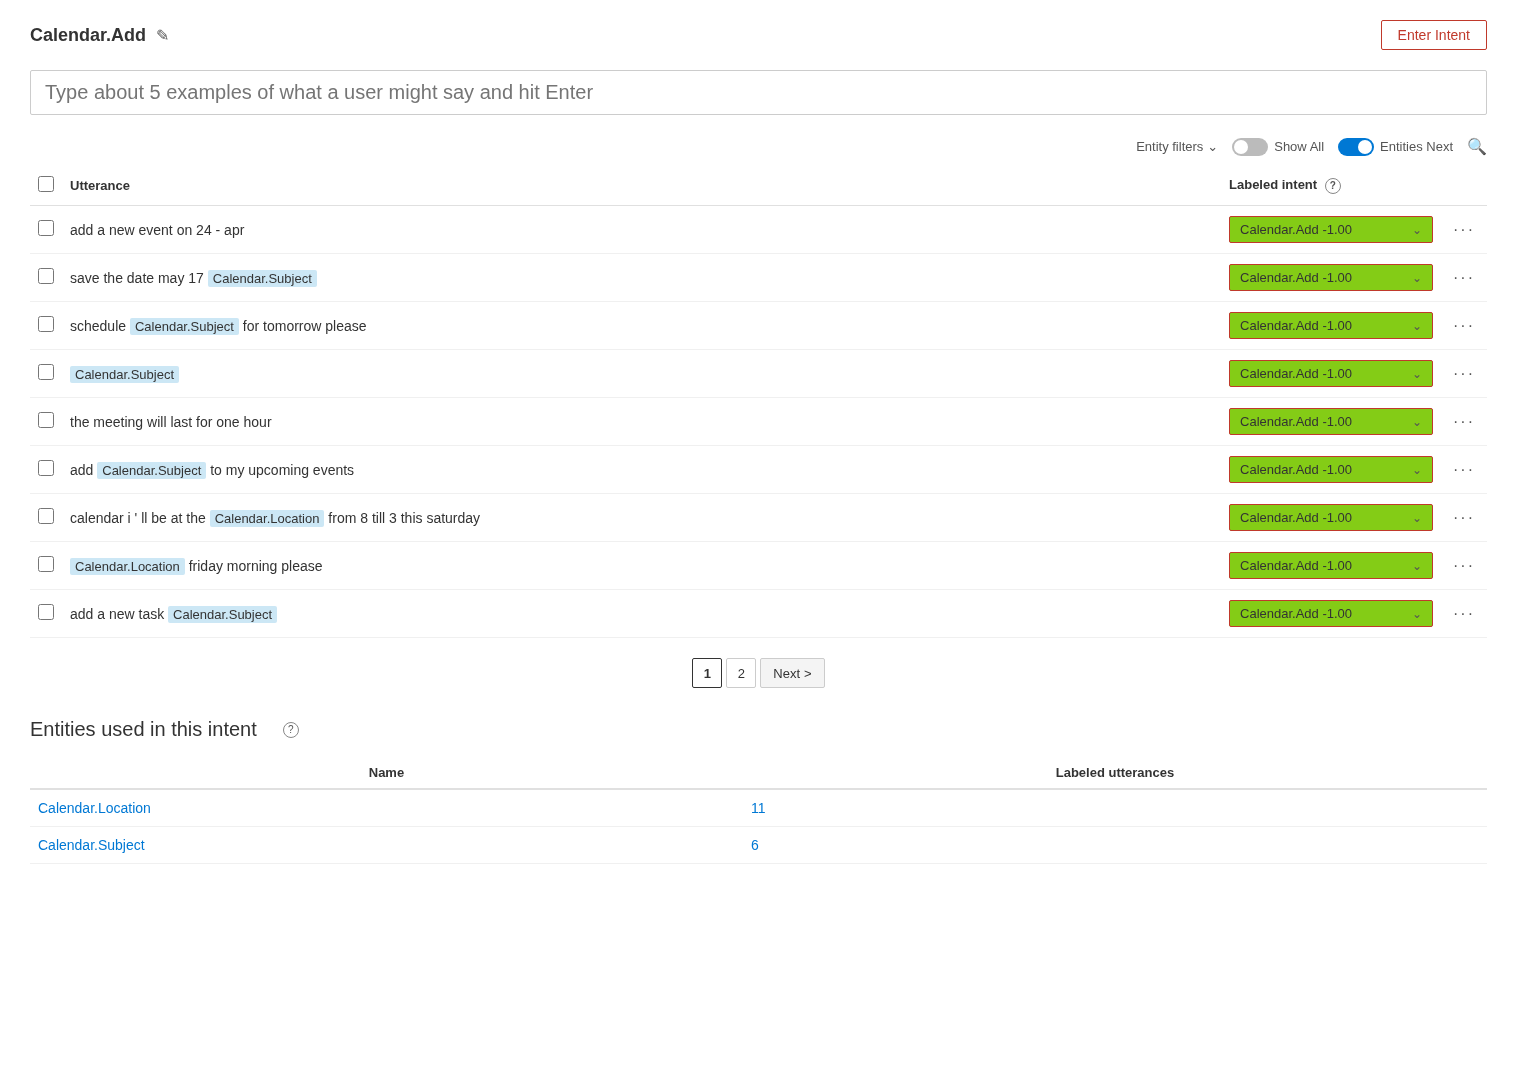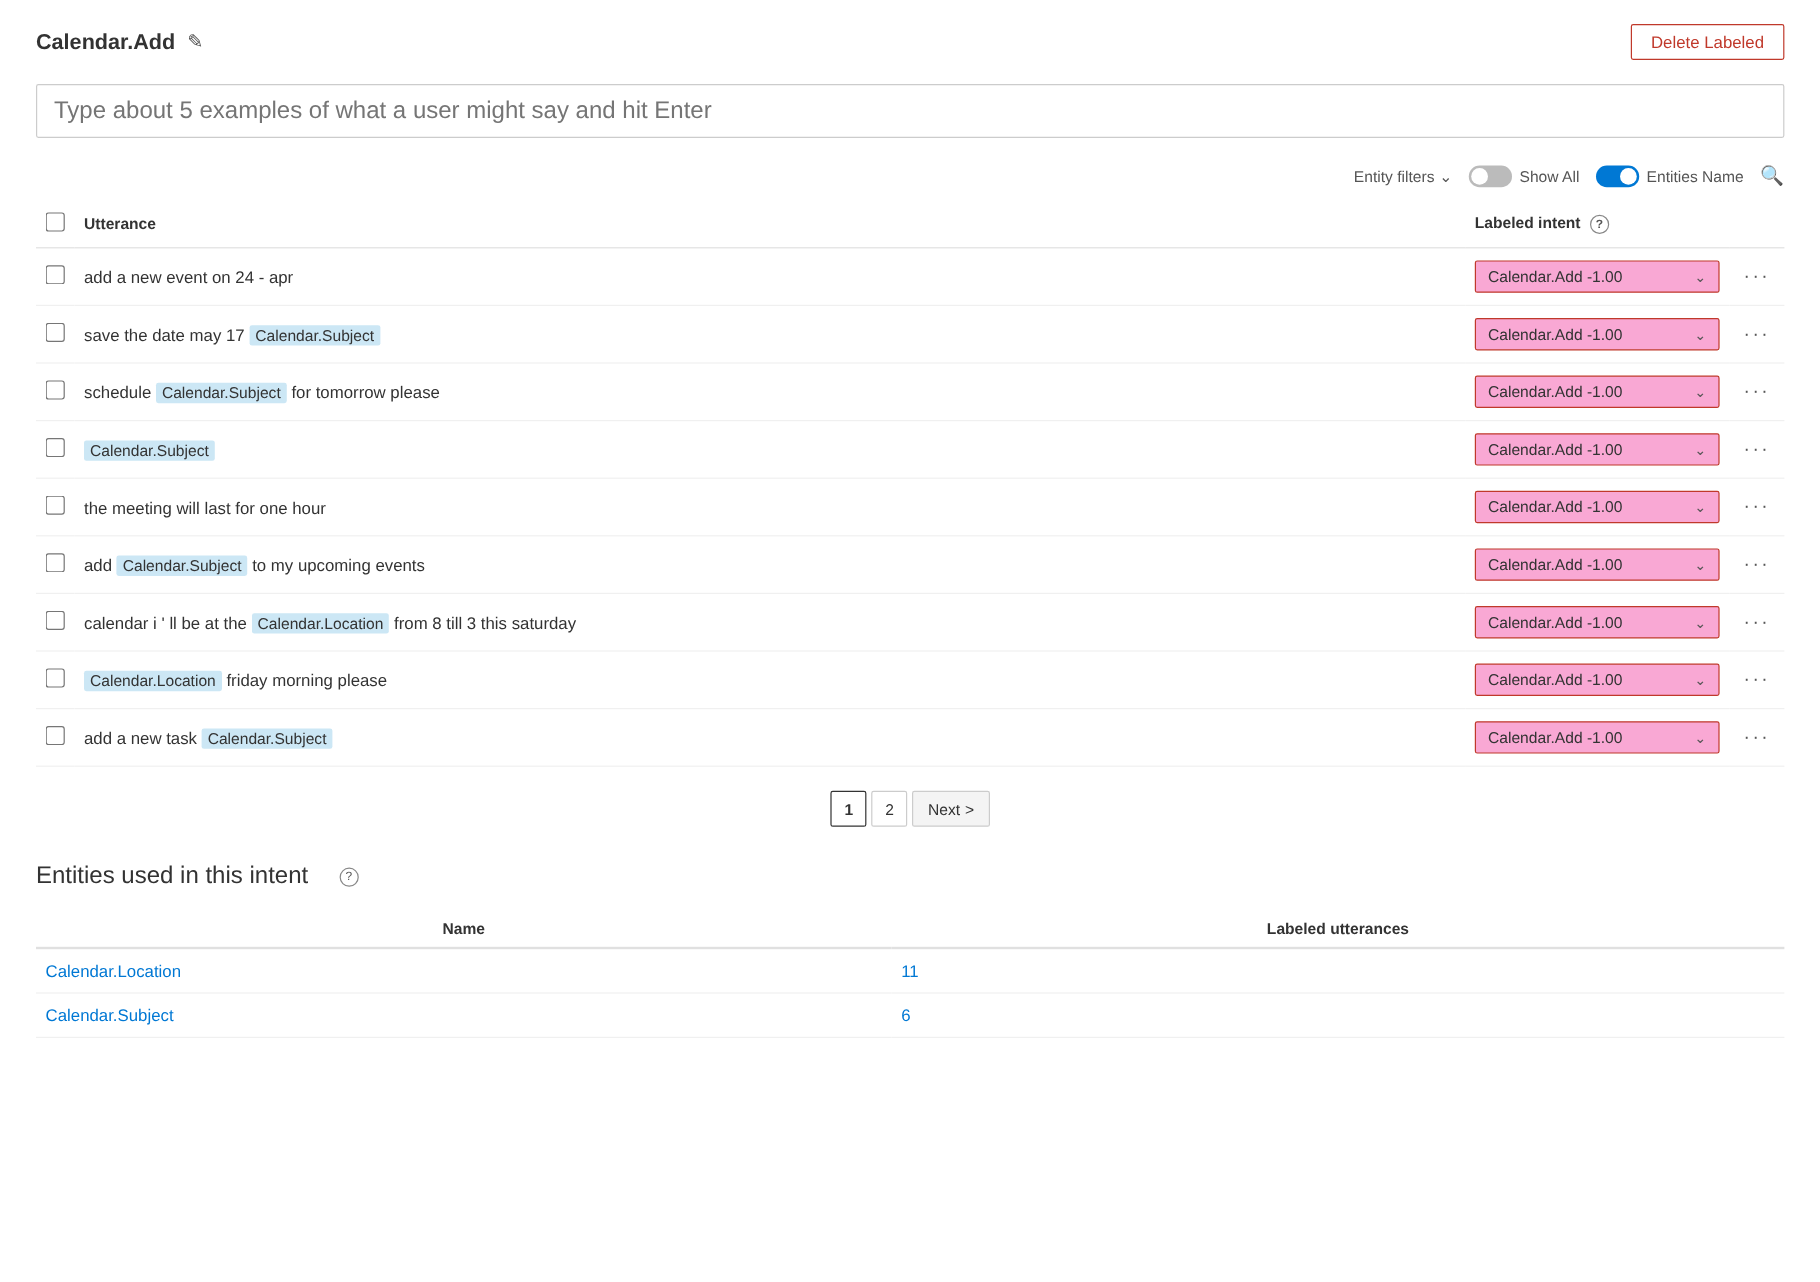--- a/index.html
+++ b/index.html
@@ -68,21 +68,21 @@
     .utterance-text { font-size: 14px; color: #333; }
     .entity-tag {
       background: #cce7f5; color: #333;
       padding: 1px 5px; border-radius: 2px; font-size: 13px;
     }
 
     
     .intent-dropdown {
       display: flex; align-items: center; justify-content: space-between;
       border: 1px solid #c0392b; padding: 5px 10px; min-width: 180px;
-      cursor: pointer; background: #f9a8d4; border-radius: 2px; font-size: 13px;
+      cursor: pointer; background: #84cc16; border-radius: 2px; font-size: 13px;
     }
     .intent-dropdown .chevron { color: #555; font-size: 12px; margin-left: 8px; }
 
     
     .more-options { color: #555; cursor: pointer; font-size: 16px; letter-spacing: 2px; padding: 4px; }
 
     
     .question-mark {
       display: inline-flex; align-items: center; justify-content: center;
       width: 16px; height: 16px; border-radius: 50%; border: 1px solid #888;
@@ -121,21 +121,21 @@
 </head>
 <body>
 
 <div class="page-container">
   
   <div class="header">
     <div class="header-left">
       <span class="page-title">Calendar.Add</span>
       <span class="edit-icon" title="Edit">✎</span>
     </div>
-    <button class="delete-btn">Delete Labeled</button>
+    <button class="delete-btn">Enter Intent</button>
   </div>
 
   
   <input class="utterance-input" type="text" placeholder="Type about 5 examples of what a user might say and hit Enter" style="">
 
   
   <div class="filters-bar">
     <button class="entity-filters-btn">
       <span>Entity filters</span>
       <span>⌄</span>
@@ -143,21 +143,21 @@
     <div class="toggle-container">
       <div class="toggle off">
         <div class="toggle-knob"></div>
       </div>
       <span class="show-all-label">Show All</span>
     </div>
     <div class="toggle-container">
       <div class="toggle on">
         <div class="toggle-knob"></div>
       </div>
-      <span class="entities-view-label">Entities Name</span>
+      <span class="entities-view-label">Entities Next</span>
     </div>
     <button class="search-icon-btn">
       <span>🔍</span>
     </button>
   </div>
 
   
   <table class="utterances-table">
     <thead>
       <tr>

